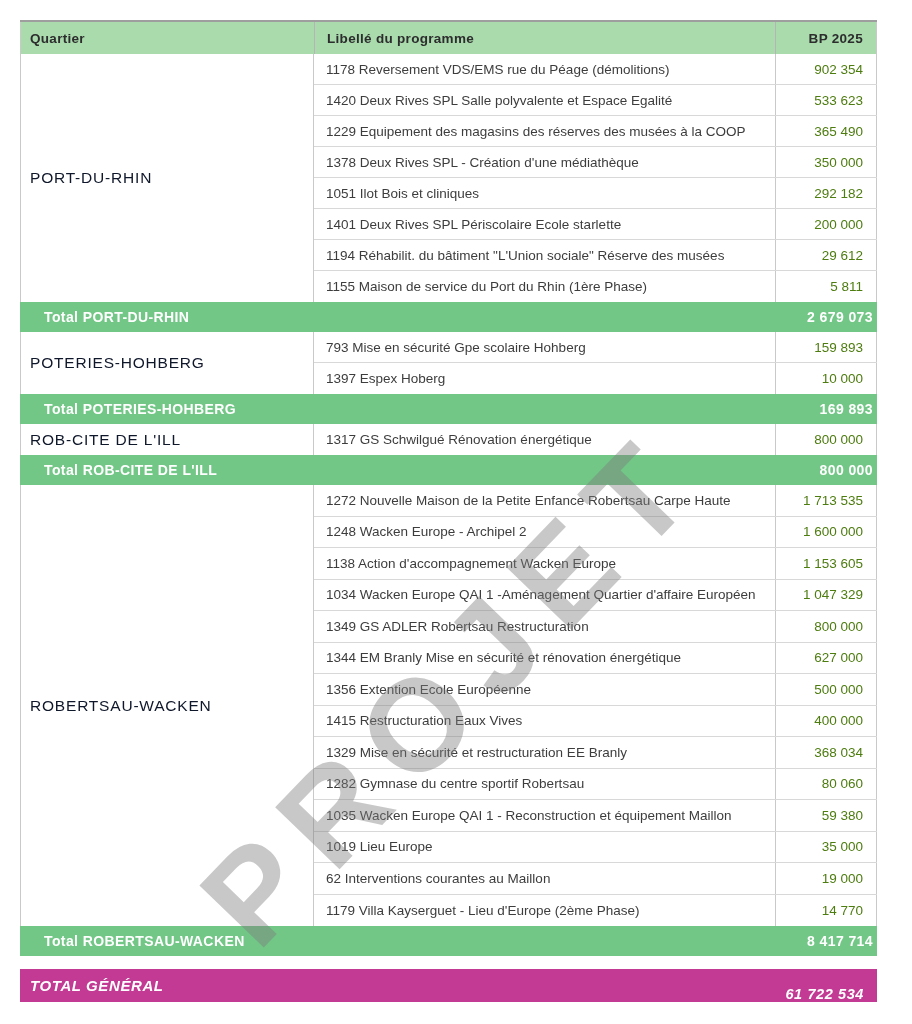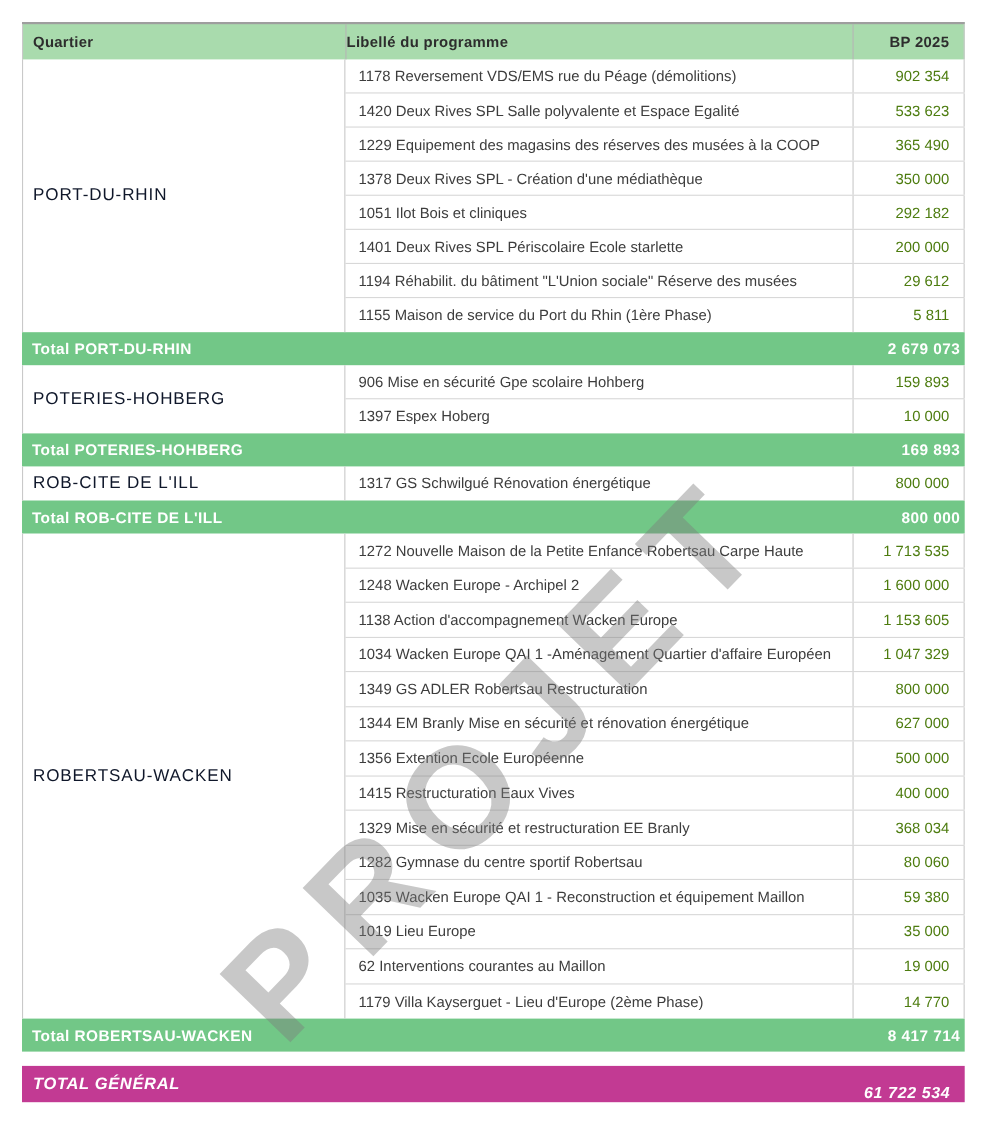--- a/index.html
+++ b/index.html
@@ -26,21 +26,21 @@
     display: flex;
     height: 34px;
     background: var(--header-green, #a9dbad);
     border-top: 2px solid #9e9e9e;
     font-weight: bold;
     font-size: 13.5px;
     color: #2d2d2d;
     letter-spacing: 0.3px;
   }
   .h-q { width: 294px; display: flex; align-items: center; padding-left: 9px; border-left: 1px solid #c9c9c9; }
-  .h-l { flex: 1; display: flex; align-items: center; padding-left: 0; border-left: 1px solid #b5b5b5; }
+  .h-l { flex: 1; display: flex; align-items: center; padding-left: 12px; border-left: 1px solid #b5b5b5; }
   .h-v { width: 102px; display: flex; align-items: center; justify-content: flex-end; padding-right: 13px;
          border-left: 1px solid #b5b5b5; border-right: 1px solid #c9c9c9; }
 
   
   .section { display: flex; }
   .qcell {
     width: 294px;
     border-left: 1px solid #c9c9c9;
     border-right: 1px solid #c9c9c9;
     display: flex; align-items: center;
@@ -74,21 +74,21 @@
   .total-row {
     display: flex;
     height: 30px;
     background: var(--total-green, #72c787);
     color: #ffffff;
     font-weight: bold;
     font-size: 14px;
     letter-spacing: 0.4px;
     align-items: center;
   }
-  .total-label { flex: 1; padding-left: 9px; }
+  .total-label { flex: 1; padding-left: 24px; }
   .total-value { padding-right: 4px; }
 
   .grand-total {
     display: flex;
     height: 33px;
     margin-top: 13px;
     background: var(--grand-magenta, #c23a93);
     color: #ffffff;
     font-weight: bold;
     font-size: 15px;
@@ -168,21 +168,21 @@
           </div>
         </div>
         <div class="total-row">
           <div class="total-label">Total PORT-DU-RHIN</div>
           <div class="total-value">2 679 073</div>
         </div>
         <div class="section">
           <div class="qcell">POTERIES-HOHBERG</div>
           <div class="rowsbox">
             <div class="prow">
-              <div class="plabel">906 Mise en sécurité Gpe scolaire Hohberg</div>
+              <div class="plabel">793 Mise en sécurité Gpe scolaire Hohberg</div>
               <div class="pvalue">159 893</div>
             </div>
             <div class="prow">
               <div class="plabel">1397 Espex Hoberg</div>
               <div class="pvalue">10 000</div>
             </div>
           </div>
         </div>
         <div class="total-row">
           <div class="total-label">Total POTERIES-HOHBERG</div>

